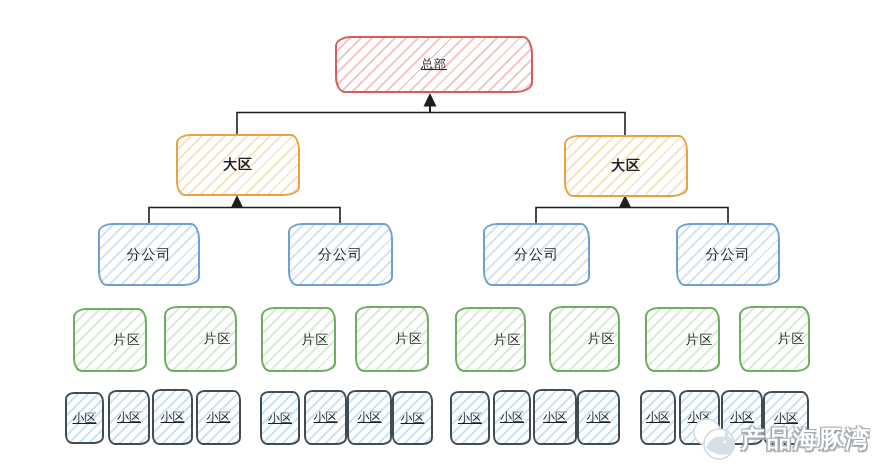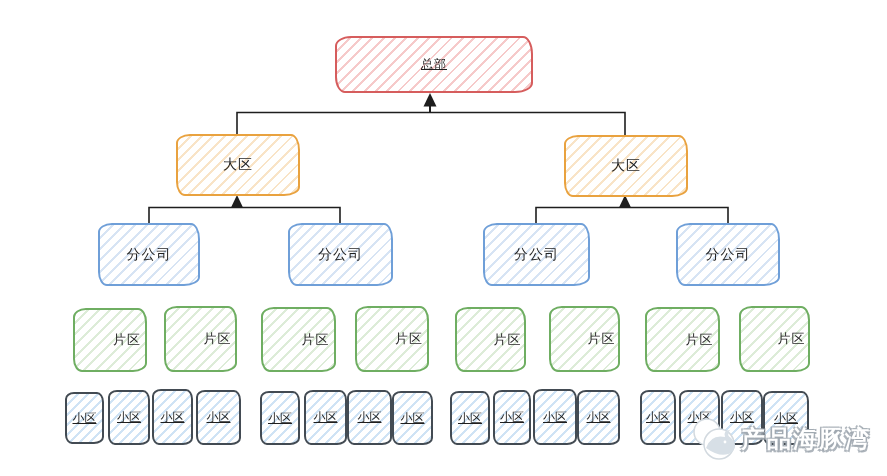--- a/index.html
+++ b/index.html
@@ -17,20 +17,21 @@
     background:repeating-linear-gradient(135deg,var(--hq-fill,#f6caca) 0 2px,transparent 2px 8px);
     border-radius:16px 10px 18px 10px / 10px 18px 10px 16px;
     font-size:12px;
     text-decoration:underline;
   }
   .lv-region{
     border:2px solid var(--region-border,#e9a23f);
     background:repeating-linear-gradient(135deg,var(--region-fill,#f9e4c7) 0 2px,transparent 2px 8px);
     border-radius:14px 9px 16px 9px / 9px 16px 9px 14px;
     font-size:14px;
+    font-weight:bold;
   }
   .lv-branch{
     border:2px solid var(--branch-border,#6f9fd8);
     background:repeating-linear-gradient(135deg,var(--branch-fill,#d7e4f4) 0 2px,transparent 2px 8px);
     border-radius:14px 9px 16px 9px / 9px 16px 9px 14px;
     font-size:14px;
     font-family:Liberation Serif, serif;
   }
   .lv-district{
     border:2px solid var(--district-border,#6fae62);

